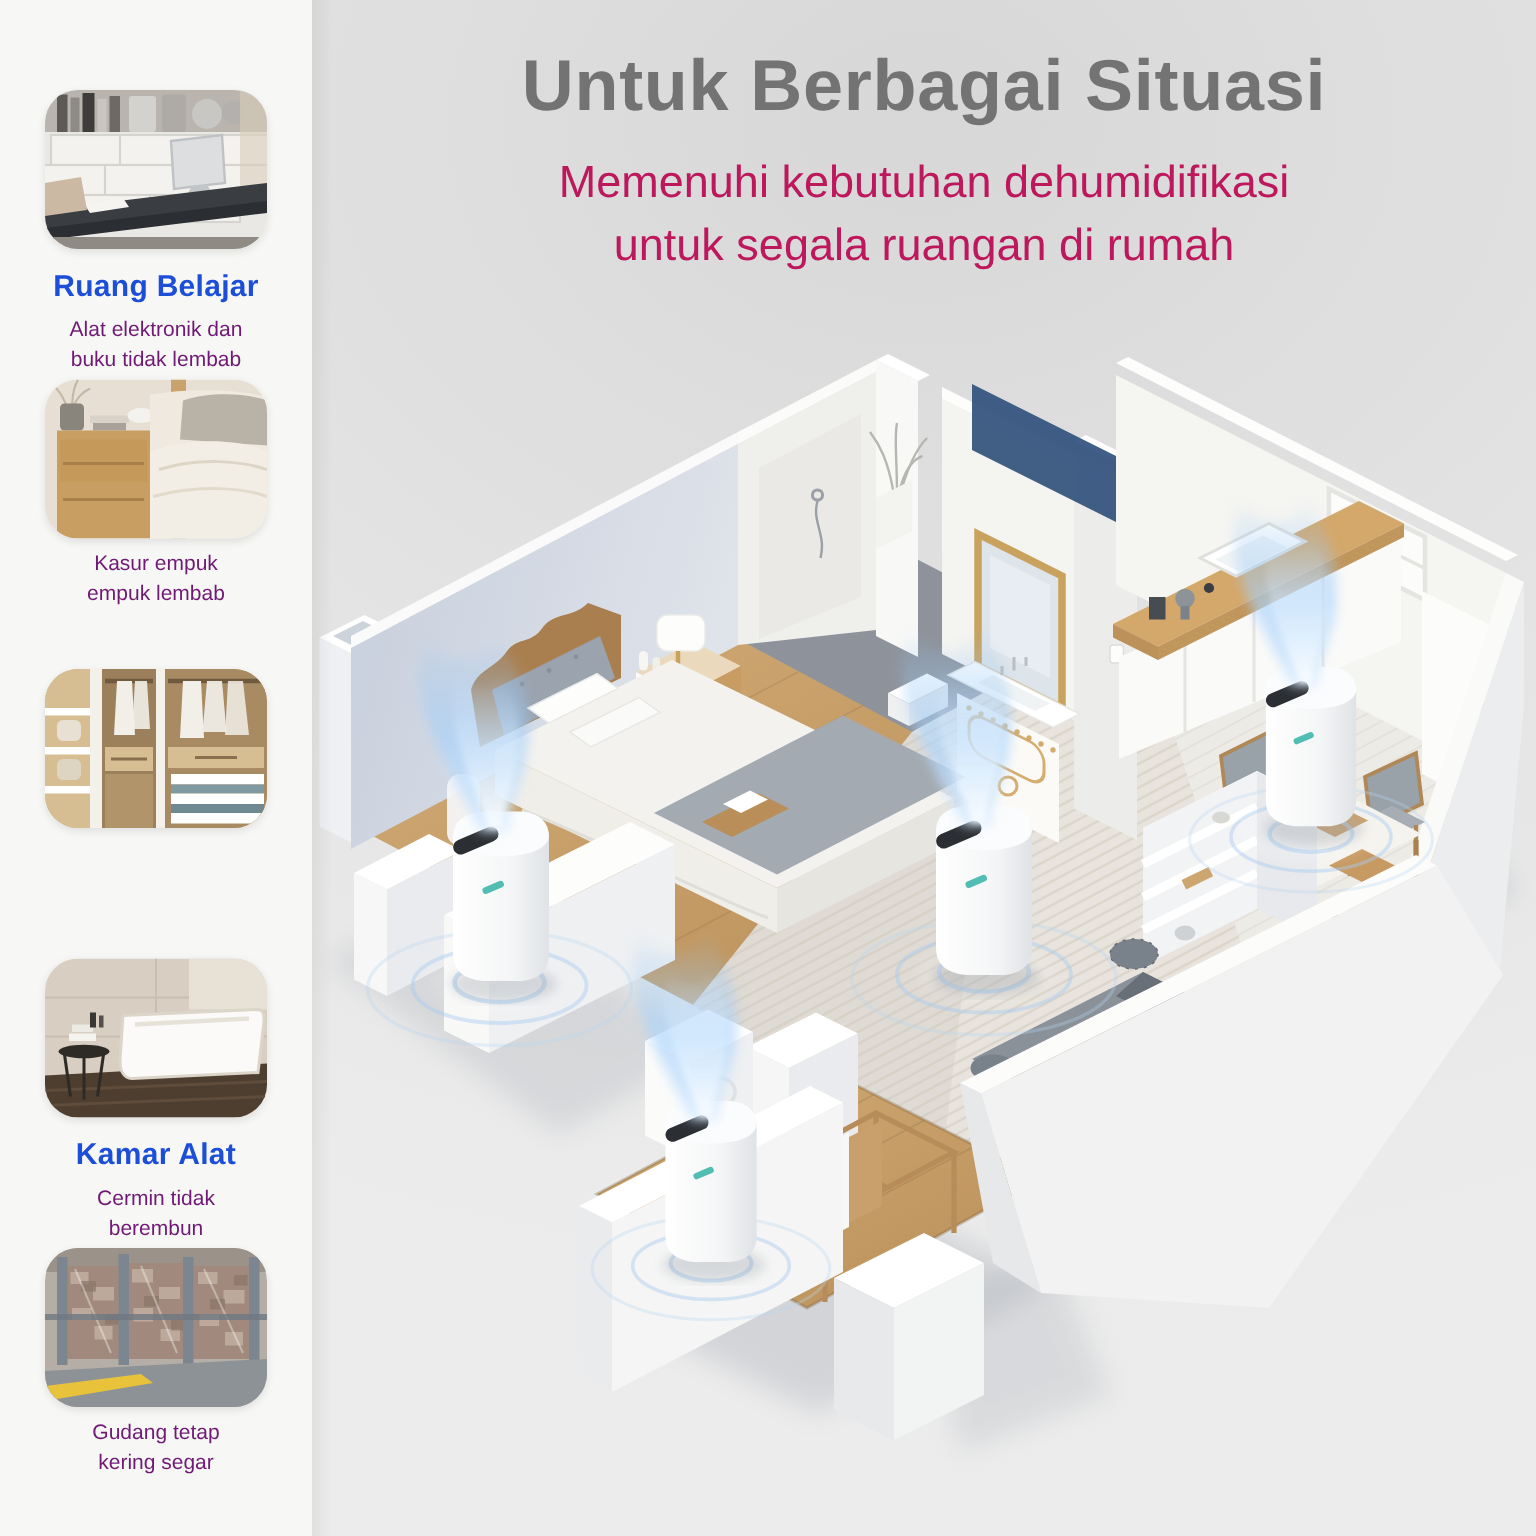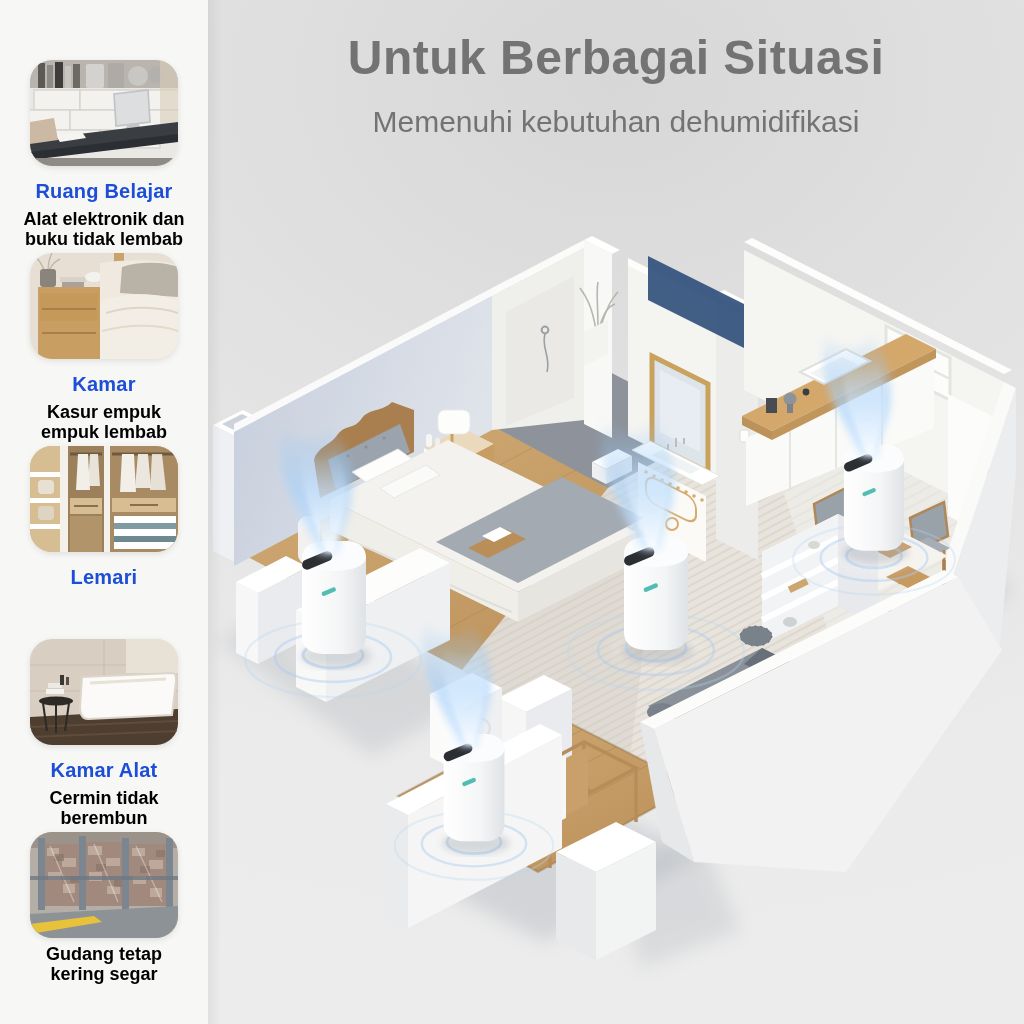--- a/index.html
+++ b/index.html
@@ -16,26 +16,26 @@
     position:absolute;left:208px;top:0;width:14px;height:1024px;z-index:3;
     background:linear-gradient(to right, rgba(0,0,0,0.05), rgba(0,0,0,0));
     pointer-events:none;
   }
   .side-item{position:absolute;left:0;width:208px;text-align:center;}
   .thumb{
     display:block;margin:0 auto;width:148px;height:106px;border-radius:22px;
     overflow:hidden;box-shadow:0 2px 6px rgba(0,0,0,0.10);
   }
   .side-title{margin-top:14px;font-size:20px;font-weight:700;color:#1d4ed8;letter-spacing:.2px;}
-  .side-desc{margin-top:6px;font-size:18px;line-height:20px;color:#000000;font-weight:bold;}
+  .side-desc{margin-top:6px;font-size:14px;line-height:20px;color:#701a75;}
   .header{
     position:absolute;left:208px;top:30px;width:816px;text-align:center;z-index:2;
   }
   .title{font-size:48px;font-weight:700;color:#737373;letter-spacing:.5px;}
-  .subtitle{margin-top:16px;font-size:30px;font-weight:400;color:#737373;line-height:42px;}
+  .subtitle{margin-top:16px;font-size:30px;font-weight:400;color:#be185d;line-height:42px;}
   .house-wrap{position:absolute;left:0;top:0;width:1024px;height:1024px;z-index:1;}
 </style>
 </head>
 <body>
 
 <div class="house-wrap">
 <svg width="1024" height="1024" viewBox="0 0 1024 1024">
   <defs>
     <linearGradient id="wood" x1="0" y1="0" x2="1" y2="1">
       <stop offset="0" stop-color="#d2ab76"></stop>
@@ -387,20 +387,21 @@
         <use href="#dehu"></use>
         <use href="#plume"></use>
       </g>
 </svg>
 </div>
 
 <div class="header">
   <div class="title">Untuk Berbagai Situasi</div>
   <div class="subtitle">
     <div>Memenuhi kebutuhan dehumidifikasi</div>
+    <div>untuk segala ruangan di rumah</div>
   </div>
 </div>
 
 <div class="sidebar">
 
   <div class="side-item" style="top:60px">
     <svg class="thumb" width="148" height="106" viewBox="0 0 148 106">
       <rect width="148" height="106" fill="#e9e8e5"></rect>
       <g fill="#f3f2ef" stroke="#d6d4cf" stroke-width="1.4">
         <rect x="4" y="30" width="46" height="20"></rect>
@@ -457,21 +458,20 @@
       <rect x="8" y="34" width="62" height="3" fill="#e3c astro89" opacity="0"></rect>
       <rect x="10" y="40" width="58" height="28" fill="#c0944f" opacity="0.5"></rect>
       <line x1="12" y1="56" x2="66" y2="56" stroke="#a97f49" stroke-width="2"></line>
       <line x1="12" y1="80" x2="66" y2="80" stroke="#a97f49" stroke-width="2"></line>
       <path d="M70,10 C96,6 128,6 148,12 L148,106 L70,106 Z" fill="#efe9df"></path>
       <path d="M92,14 C110,8 134,9 148,14 L148,44 L90,40 Z" fill="#b9b2a6"></path>
       <path d="M70,48 C100,38 130,40 148,48 L148,106 L70,106 Z" fill="#f3eee5"></path>
       <path d="M76,60 C102,52 130,54 148,60" stroke="#ddd5c6" stroke-width="2" fill="none"></path>
       <path d="M72,78 C102,70 132,72 148,78" stroke="#e2dacb" stroke-width="2" fill="none"></path>
     </svg>
-    <div class="side-title">Kamar</div>
     <div class="side-desc">
       <div>Kasur empuk</div>
       <div>empuk lembab</div>
     </div>
   </div>
 
   <div class="side-item" style="top:446px">
     <svg class="thumb" width="148" height="106" viewBox="0 0 148 106">
       <rect width="148" height="106" fill="#c8ab7d"></rect>
       <rect x="0" y="0" width="30" height="106" fill="#d6bd92"></rect>
@@ -501,21 +501,20 @@
       <rect x="82" y="52" width="64" height="14" fill="#d6bd92"></rect>
         <line x1="100" y1="59" x2="128" y2="59" stroke="#8a6f4e" stroke-width="2"></line>
       <g>
           <rect x="84" y="70" width="62" height="7" fill="#ffffff"></rect>
           <rect x="84" y="77" width="62" height="6" fill="#7f9aa0"></rect>
           <rect x="84" y="83" width="62" height="7" fill="#ffffff"></rect>
           <rect x="84" y="90" width="62" height="6" fill="#6e8990"></rect>
           <rect x="84" y="96" width="62" height="7" fill="#ffffff"></rect>
         </g>
     </svg>
-    <div class="side-title">Lemari</div>
   </div>
 
   <div class="side-item" style="top:639px">
     <svg class="thumb" width="148" height="106" viewBox="0 0 148 106">
       <rect width="148" height="106" fill="#d8cec2"></rect>
       <g stroke="#c9beb0" stroke-width="1.2">
           <line x1="0" y1="26" x2="148" y2="26"></line>
           <line x1="0" y1="52" x2="148" y2="52"></line>
           <line x1="74" y1="0" x2="74" y2="52"></line>
         </g>

